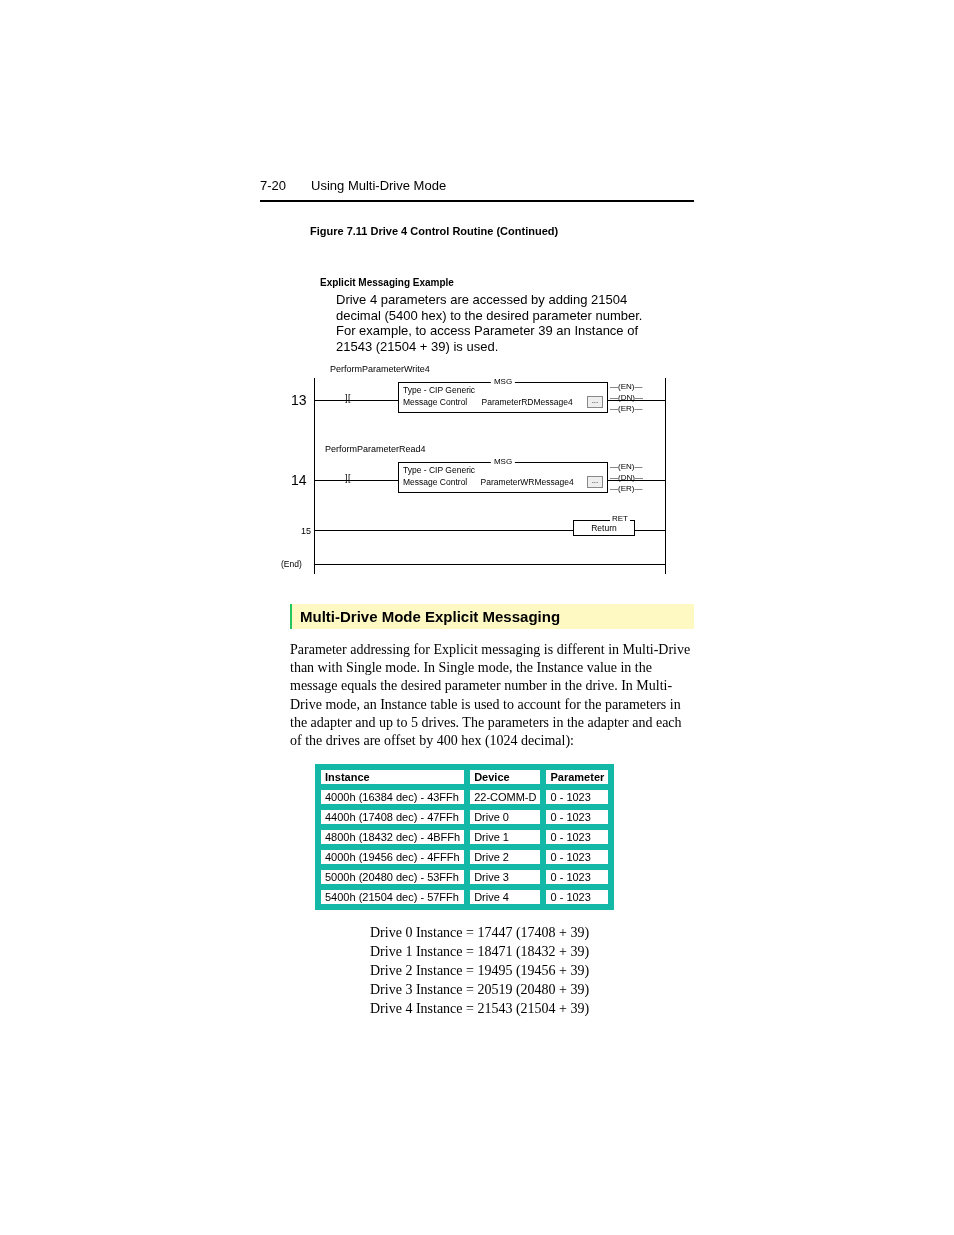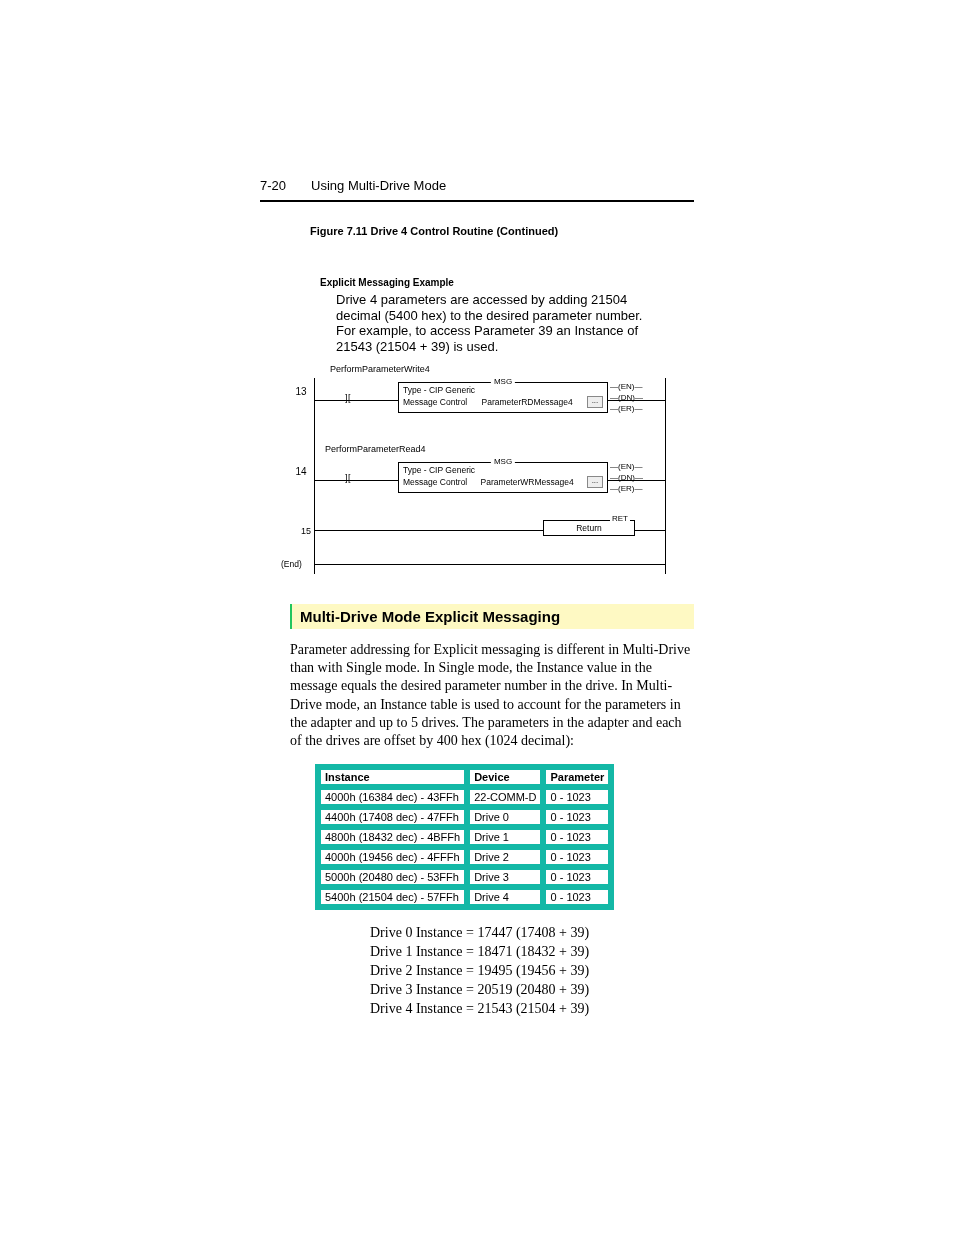--- a/index.html
+++ b/index.html
@@ -105,21 +105,21 @@
     width: 14px;
     height: 10px;
     line-height: 8px;
     text-align: center;
   }
   .ret-block {
     border: 1px solid #000;
     width: 60px;
     text-align: center;
     font-size: 8.5px;
-    padding: 2px 15px;
+    padding: 2px 0;
     margin-left: auto;
     position: relative;
     background: #fff;
   }
   .ret-block .ret-label {
     position: absolute;
     top: -7px;
     right: 4px;
     background: #fff;
     padding: 0 2px;
@@ -166,24 +166,24 @@
     width: 350px;
     position: relative;
   }
   .rung {
     position: relative;
     height: 56px;
   }
   .rung .num {
     position: absolute;
     left: -24px;
-    top: 8px;
-    font-size: 10px;
+    top: 14px;
+    font-size: 14px;
     width: 20px;
-    text-align: center;
+    text-align: left;
   }
   .rung .hwire {
     position: absolute;
     top: 22px;
     left: 0;
     right: 0;
     border-top: 1px solid #000;
   }
   .rung .contact {
     position: absolute;

